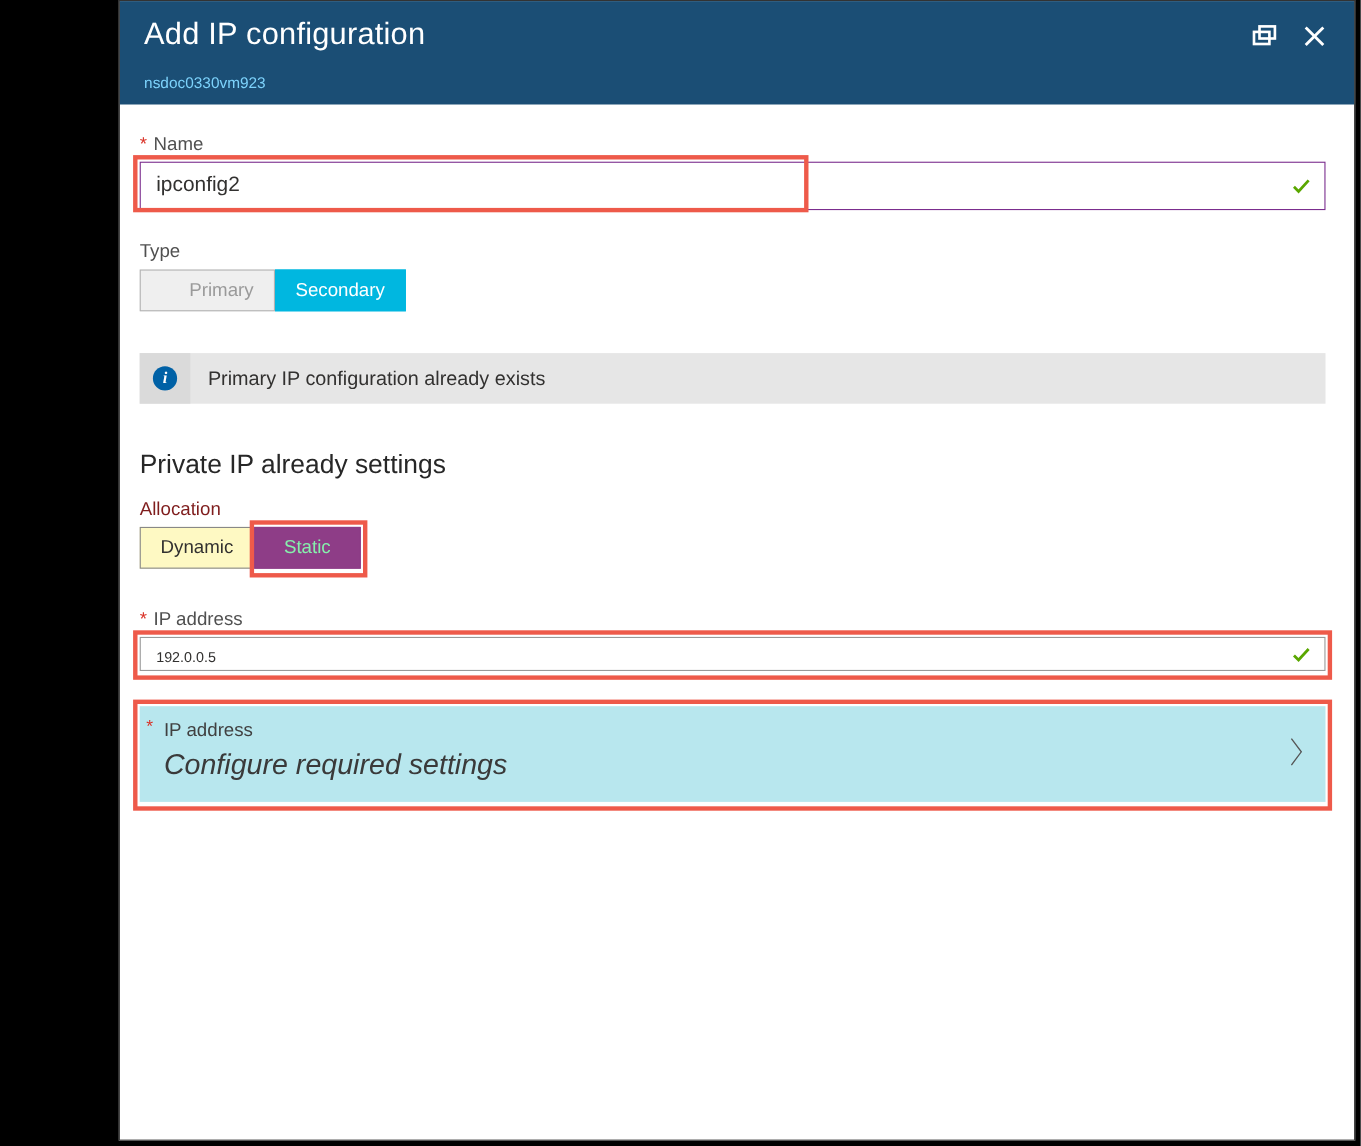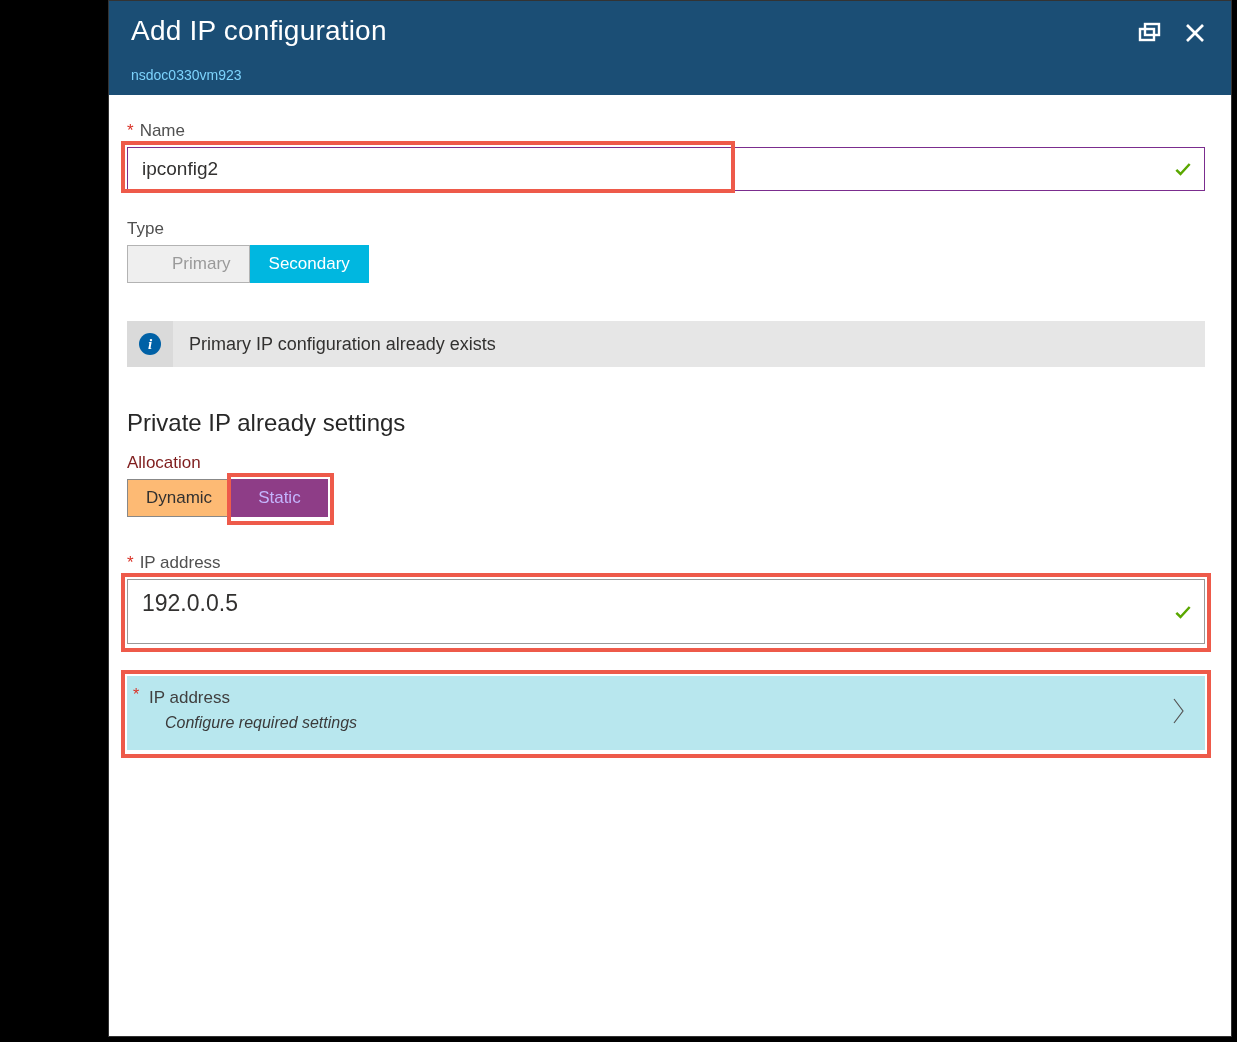--- a/index.html
+++ b/index.html
@@ -56,27 +56,27 @@
     }
     .check-ico svg { width:20px; height:20px; stroke:#5aa700; stroke-width:3; fill:none; }
 
     .highlight { position:absolute; border:4px solid #ee5a4a; pointer-events:none; }
 
     .toggle-group { display:flex; }
     .tog-btn {
       padding: 8px 18px;
       font-size: 17px;
       border: 1px solid #b3b3b3;
-      background:#fdba74;
+      background:#fef9c3;
       color:#323130;
       cursor:pointer;
     }
     .tog-btn.disabled { background:#efefef; color:#9a9a9a; cursor:default;padding-left:44px; }
     .tog-btn.blue { background:#00b7e0; color:#fff; border-color:#00b7e0; }
-    .tog-btn.purple { background:#8e3d87; color:#c4b5fd; border-color:#8e3d87; }
+    .tog-btn.purple { background:#8e3d87; color:#86efac; border-color:#8e3d87; }
 
     .info-banner {
       background:#e6e6e6;
       display:flex; align-items:center;
       gap:16px;
       padding:0;
       width:100%;
       margin: 38px 0 42px 0;
     }
     .info-ico-wrap{
@@ -87,37 +87,37 @@
     .info-ico { width:22px;height:22px;border-radius:50%;background:#0061a6;display:flex;align-items:center;justify-content:center;color:#fff;font-family:Georgia,serif;font-style:italic;font-weight:bold;font-size:15px;}
     .info-text{ font-size:18px;color:#323130;}
 
     .section-title{ font-size:24px; color:#272727; margin-bottom:16px; font-weight:400;}
 
     .sub-label{ font-size:17px;color:#7f1d1d; margin-bottom:6px;}
 
     .ip-input {
       width: 100%;
       border: 1px solid #999;
-      padding: 10px 40px 26px 14px;
-      font-size: 23px;
+      padding: 10px 40px 4px 14px;
+      font-size: 13px;
       color:#323130;
       outline:none;
     }
     .ip-wrap{ position:relative; }
 
     .picker {
       background:#b8e7ee;
       padding: 12px 18px 18px 18px;
       position:relative;
       cursor:pointer;
       margin-top:4px;
     }
     .picker .req{ position:absolute; left:6px; top:10px; font-size:16px;}
     .picker-label{ font-size:17px; color:#404040; margin-left:4px;}
-    .picker-sub{ font-size:16px; font-style:italic; color:#3a3a3a; margin-top:6px; margin-left:20px;}
+    .picker-sub{ font-size:26px; font-style:italic; color:#3a3a3a; margin-top:6px; margin-left:4px;}
     .picker-arrow{ position:absolute; right:18px; top:50%; transform:translateY(-50%); }
     .picker-arrow svg{ width:16px;height:32px; stroke:#555; stroke-width:1.2; fill:none;}
   </style>
 </head>
 <body>
 
 <div class="panel">
 
   <div class="header">
     <div class="header-text">

